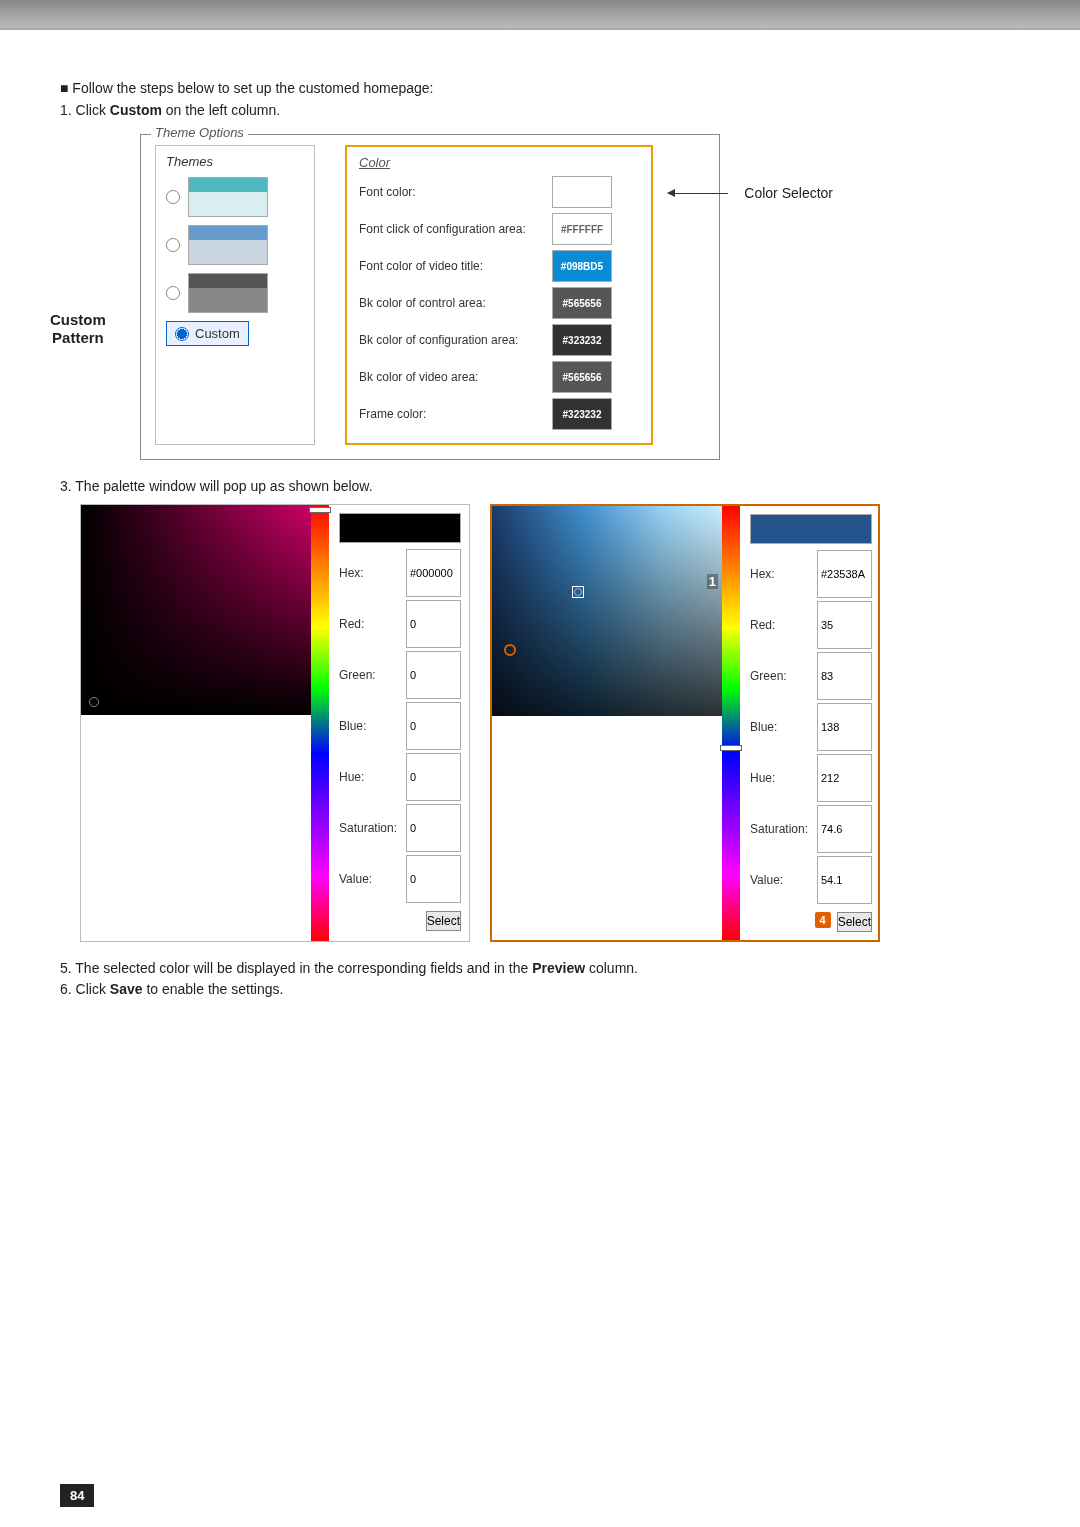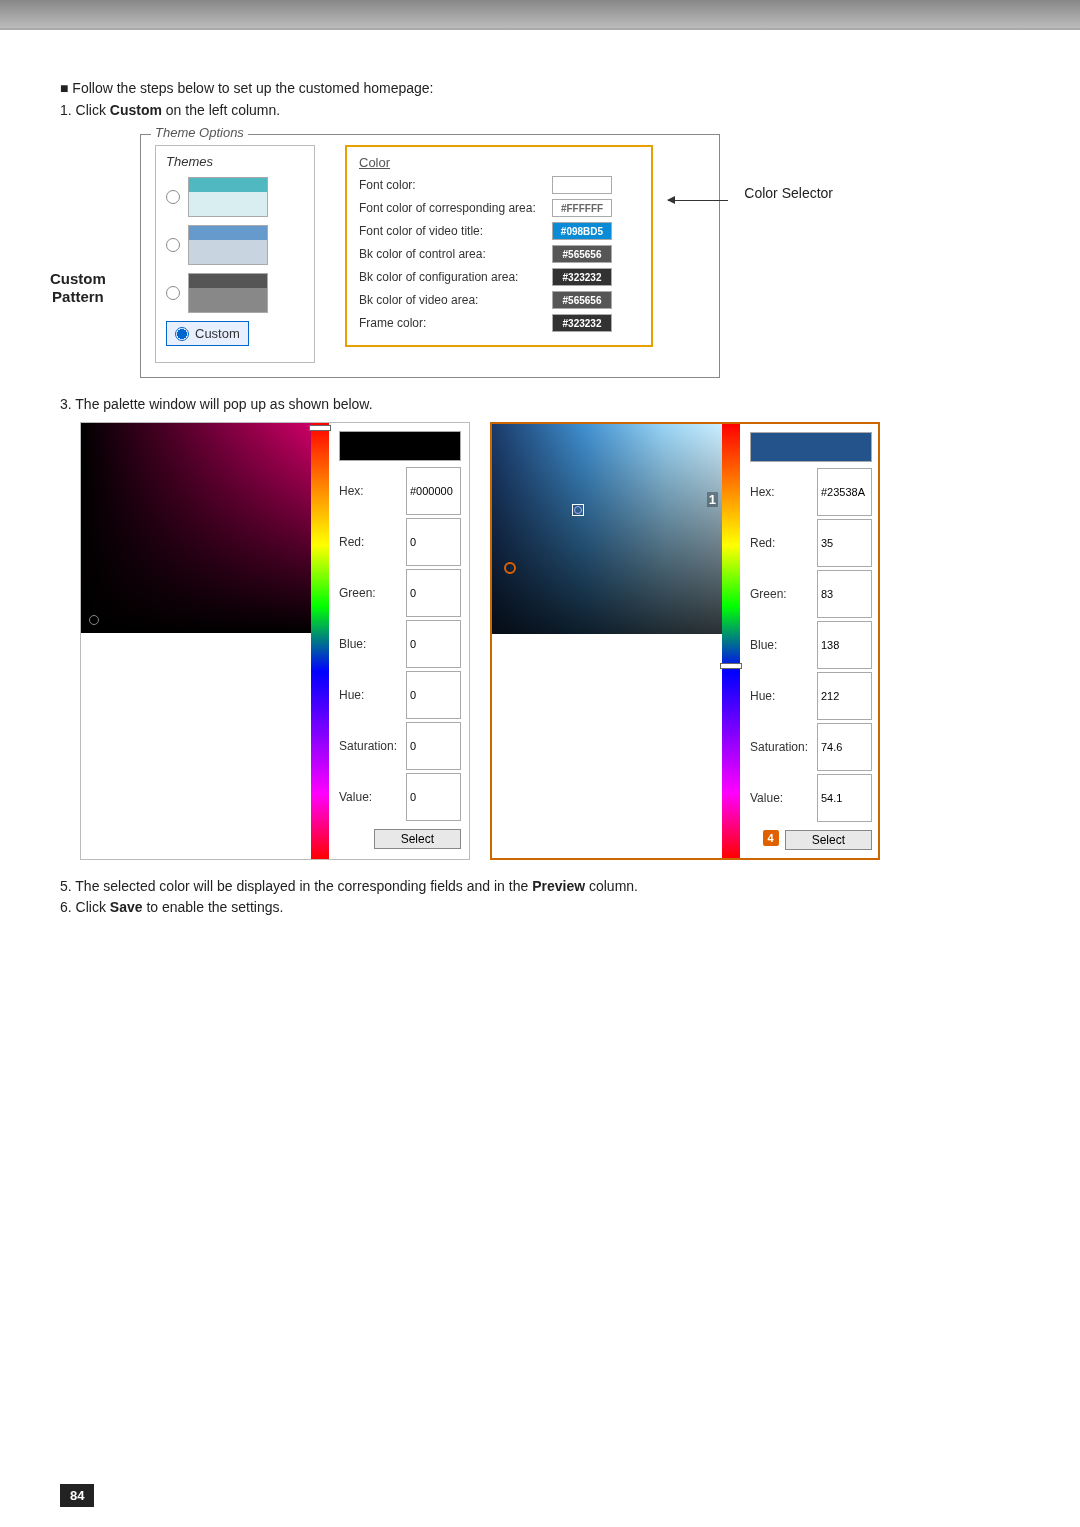--- a/index.html
+++ b/index.html
@@ -135,36 +135,37 @@
 
     
     .color-col {
       padding: 6px 10px;
       min-width: 300px;
     }
     .color-col-title {
       font-size: 13px;
       margin-bottom: 6px;
       color: #555;
+      font-style: italic;
       text-decoration: underline;
     }
     .color-row {
       display: flex;
       align-items: center;
       margin-bottom: 5px;
       gap: 8px;
     }
     .color-row-label {
       font-size: 12px;
       color: #333;
       width: 185px;
     }
     .color-swatch {
       width: 60px;
-      height: 18px;
+      height: 32px;
       border: 1px solid #aaa;
       display: flex;
       align-items: center;
       justify-content: center;
       font-size: 10px;
       color: #fff;
       font-weight: bold;
     }
     .color-options-wrapper {
       border: 2px solid #e8a000;
@@ -237,21 +238,21 @@
       border: 1px solid #aaa;
       padding: 17px 3px;
       font-size: 11px;
       width: 55px;
       background: #fff;
     }
     .palette-select-btn {
       margin-top: 4px;
       border: 1px solid #888;
       background: #e8e8e8;
-      padding: 2px 26px;
+      padding: 2px 0;
       font-size: 12px;
       cursor: pointer;
       float: right;
     }
     .cross-hair {
       position: absolute;
       width: 10px; height: 10px;
       border: 1.5px solid #fff;
       border-radius: 50%;
     }
@@ -356,21 +357,21 @@
           <div class="color-options-wrapper">
             <div class="color-col">
               <div class="color-col-title">Color</div>
 
               <div class="color-row">
                 <span class="color-row-label">Font color:</span>
                 <div class="color-swatch" style="background:#ffffff; border:1px solid #aaa;"></div>
               </div>
 
               <div class="color-row">
-                <span class="color-row-label">Font color of corresponding area:</span>
+                <span class="color-row-label">Font click of configuration area:</span>
                 <div class="color-swatch" style="background:#ffffff; color:#666; border:1px solid #aaa; font-size:10px;">#FFFFFF</div>
               </div>
 
               <div class="color-row">
                 <span class="color-row-label">Font color of video title:</span>
                 <div class="color-swatch" style="background:#098BD5; color:#fff; font-size:10px;">#098BD5</div>
               </div>
 
               <div class="color-row">
                 <span class="color-row-label">Bk color of control area:</span>
@@ -387,21 +388,21 @@
                 <div class="color-swatch" style="background:#565656; color:#fff; font-size:10px;">#565656</div>
               </div>
 
               <div class="color-row">
                 <span class="color-row-label">Frame color:</span>
                 <div class="color-swatch" style="background:#323232; color:#fff; font-size:10px;">#323232</div>
               </div>
             </div>
           </div>
 
-          <div style="position:absolute; right:-180px; top:40px; display:flex; align-items:flex-end; gap:16px; white-space:nowrap;">
+          <div style="position:absolute; right:-180px; top:40px; display:flex; align-items:center; gap:16px; white-space:nowrap;">
             <div style="width:60px; height:1px; background:#333; position:relative;">
               <div style="position:absolute; left:-1px; top:-4px; border-right:8px solid #333; border-top:4px solid transparent; border-bottom:4px solid transparent;"></div>
             </div>
             <span>Color Selector</span>
           </div>
         </div>
 
       </div>
     </div>
 

